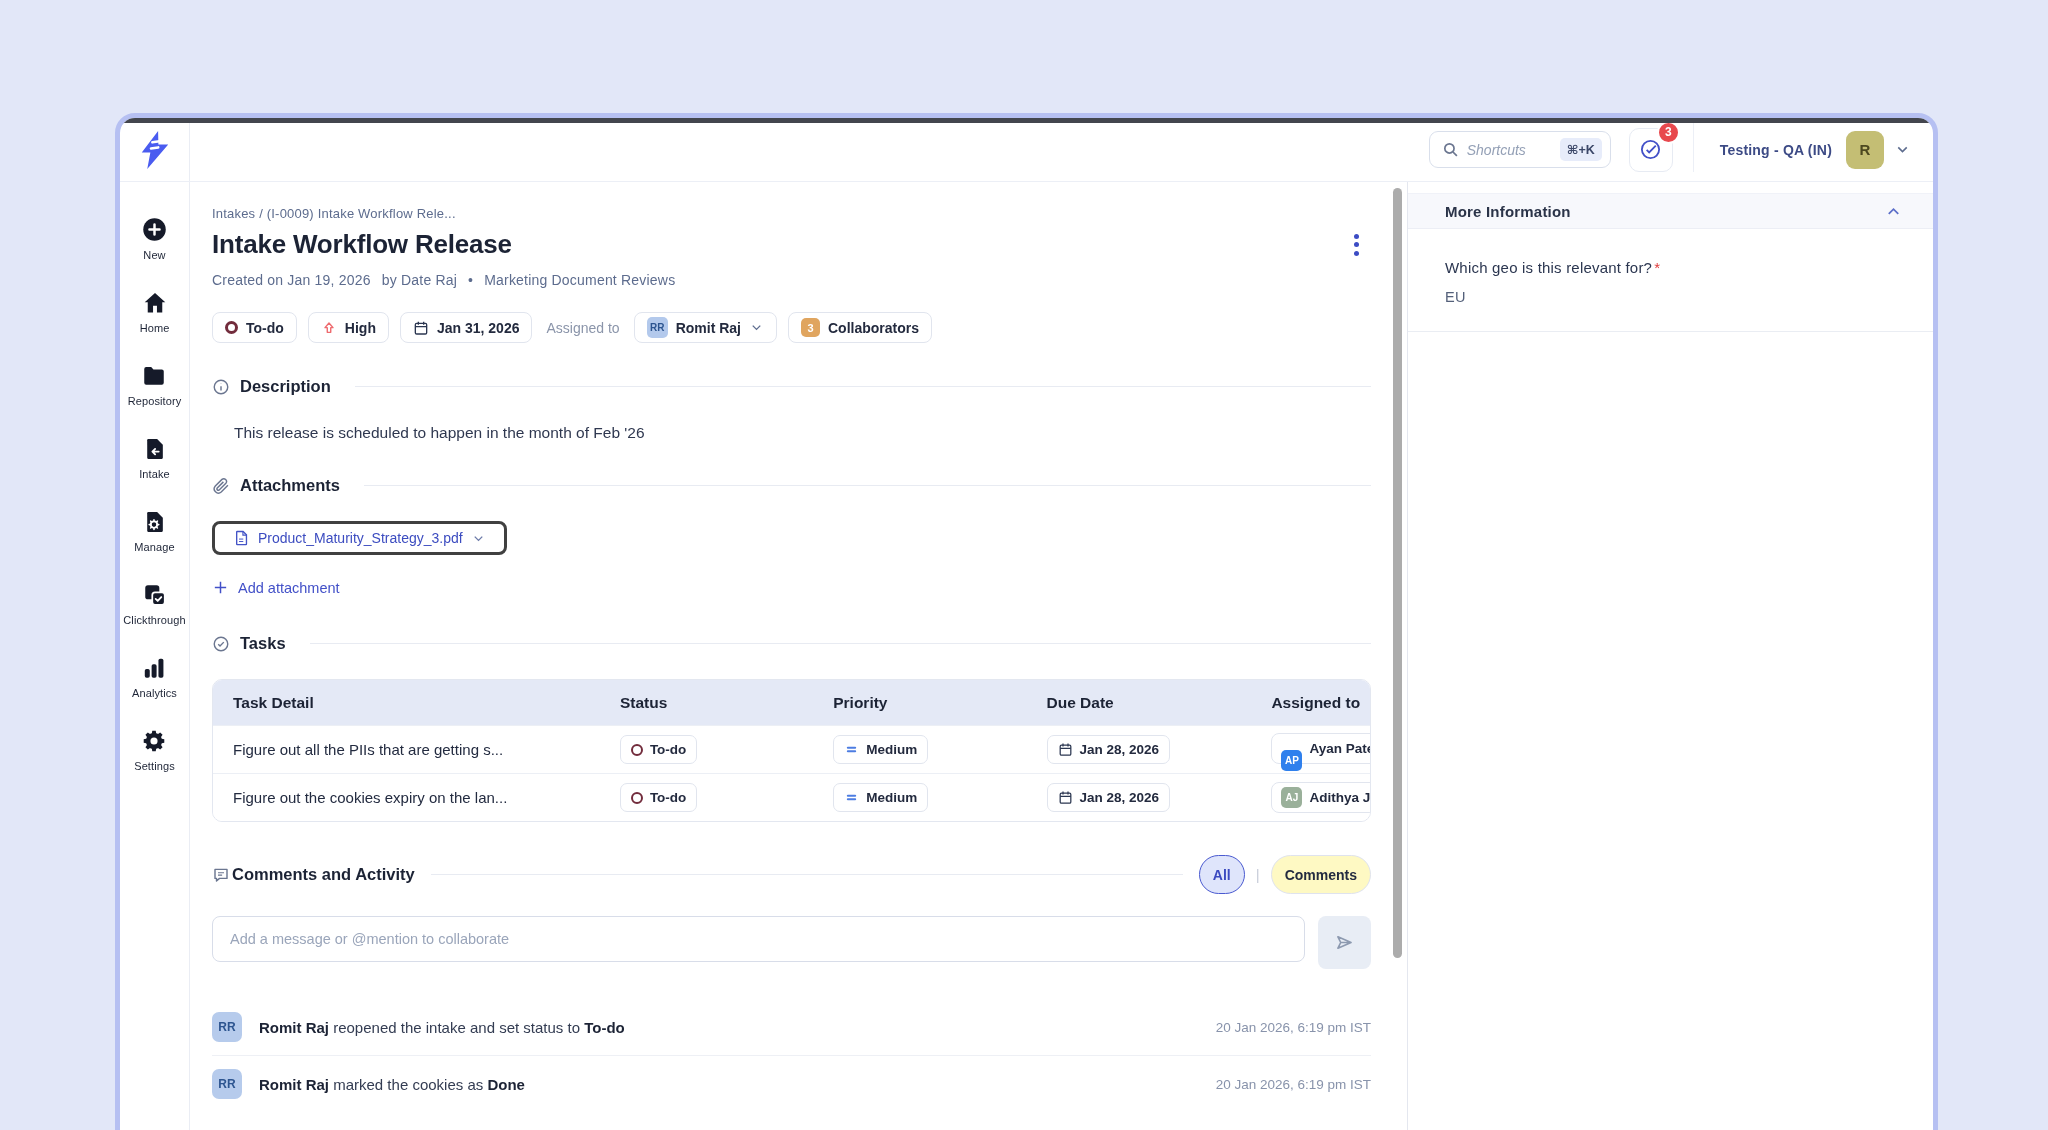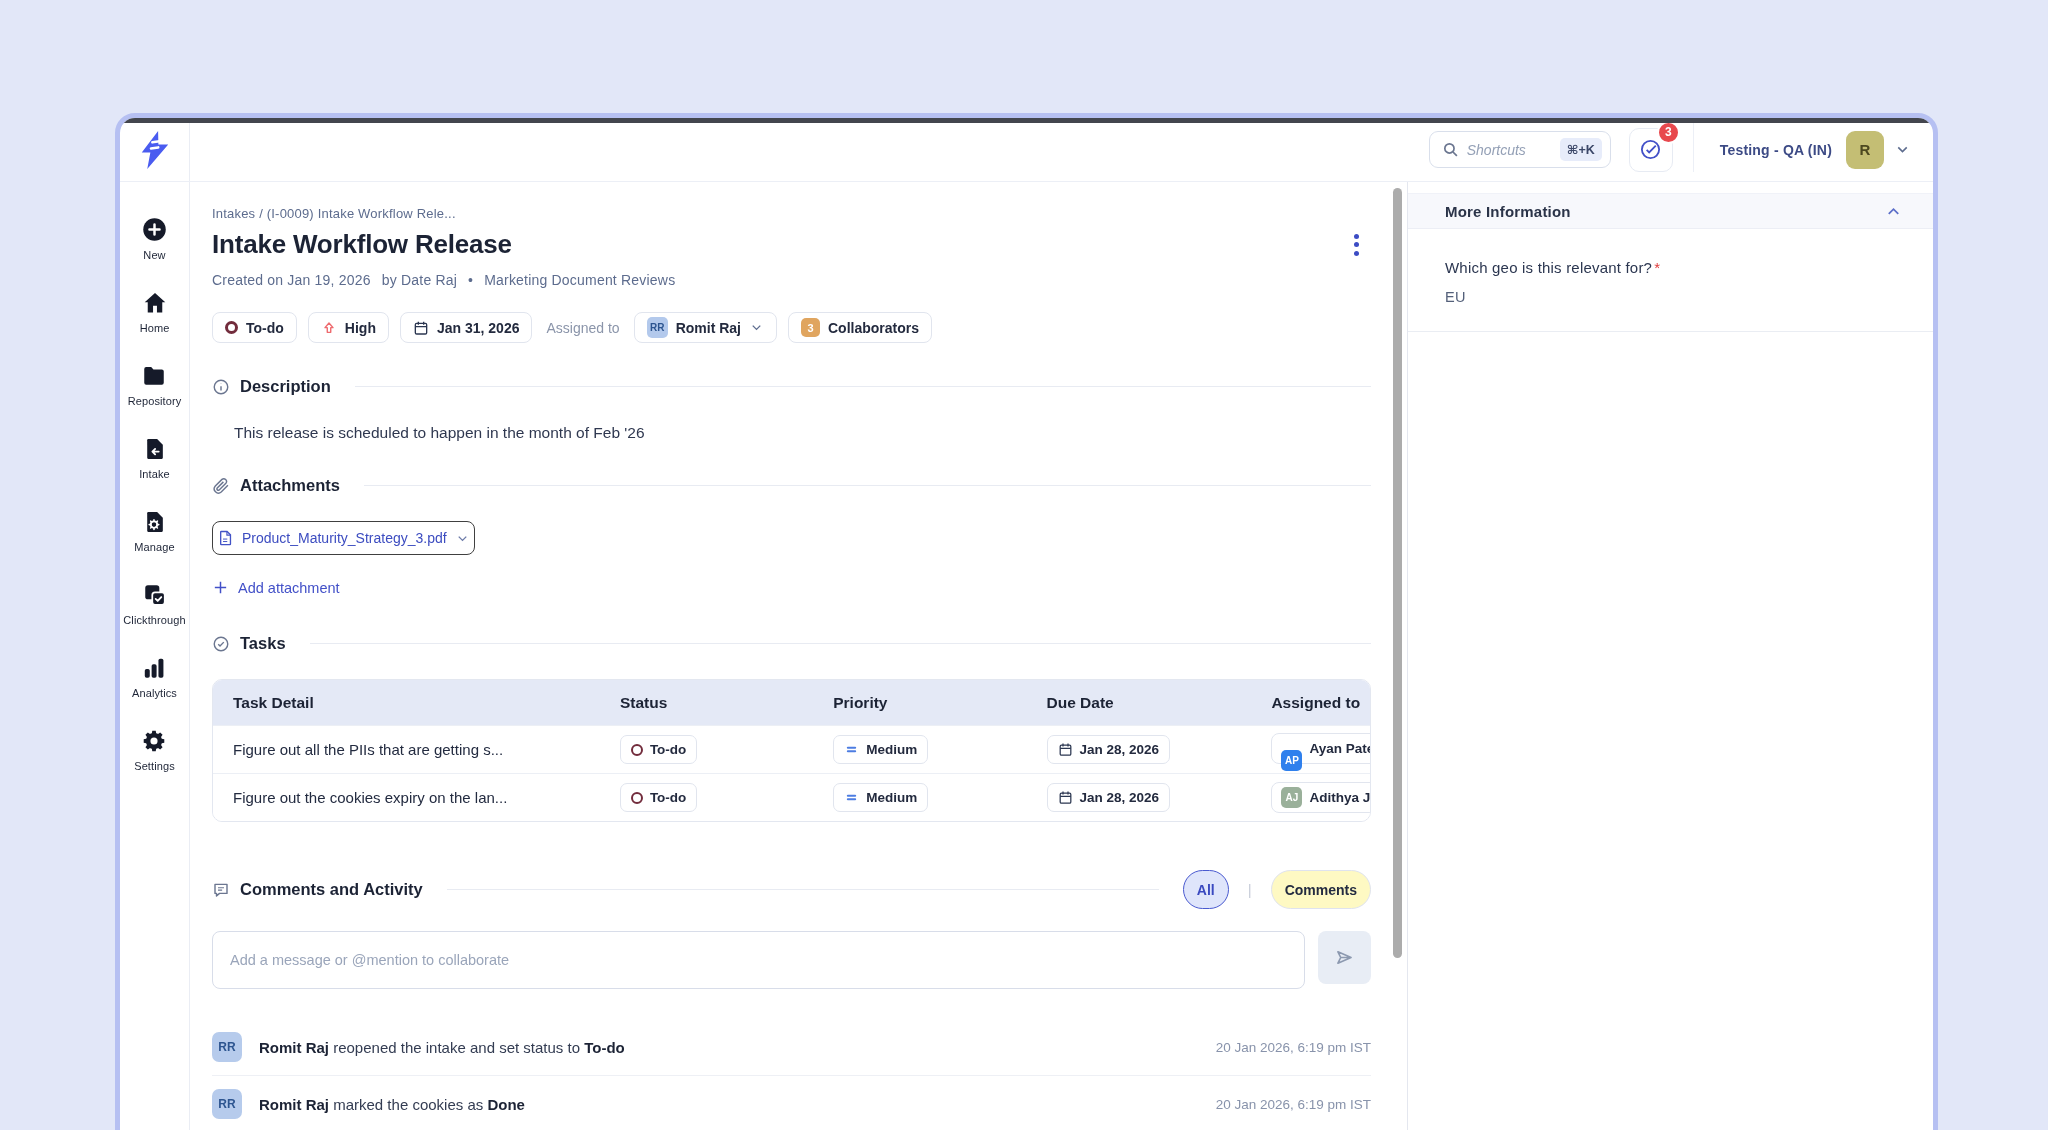--- a/index.html
+++ b/index.html
@@ -64,45 +64,45 @@
   .mini-av { width:21px; height:21px; border-radius:5px; background:#b3c9ec; color:#2d5590;
     font-size:10px; font-weight:700; display:flex; align-items:center; justify-content:center; }
   .num-badge { width:19px; height:19px; border-radius:5px; background:#e0a55f; color:#fff;
     font-size:11px; font-weight:700; display:flex; align-items:center; justify-content:center; }
   
   .section-head { margin-top:34px; display:flex; align-items:center; gap:10px; }
   .section-title { font-size:16.5px; font-weight:700; color:#1c2335; }
   .section-line { flex:1; height:1px; background:#e8ebf2; margin-left:14px; }
   .desc-text { margin:28px 0 4px 22px; font-size:15.5px; color:#2f3850; }
   .attach-chip { margin-top:26px; display:inline-flex; align-items:center; gap:8px; height:34px;
-    border:1px solid #404040; border-radius:8px; padding:0 4px; color:#3c4cc0; font-size:14px; cursor:pointer; }
+    border:3px solid #404040; border-radius:8px; padding:0 18px; color:#3c4cc0; font-size:14px; cursor:pointer; }
   .link-btn { margin-top:24px; display:inline-flex; align-items:center; gap:9px;
     color:#4250c8; font-size:14.5px; cursor:pointer; }
   
   .task-table { margin-top:26px; border:1px solid #e3e7f0; border-radius:10px; overflow:hidden; }
   .t-head, .t-row { display:grid; grid-template-columns:30.5% 15.5% 15.5% 16.5% 22%; align-items:center;gap:34px; }
   .t-head { background:#e4e9f6; height:45px; font-size:15.5px; font-weight:700; color:#1c2335; }
   .t-head > div { padding-left:20px; }
   .t-row { height:48px; border-top:1px solid #eceff5; font-size:15px; color:#232b40; background:#fff; cursor:pointer; }
   .t-row > div { padding-left:20px; }
   .cell-chip { display:inline-flex; align-items:center; gap:7px; height:29px; border:1px solid #e1e5ee;
     border-radius:7px; padding:0 10px; font-size:13.5px; font-weight:600; color:#232a3e; background:#fff; }
   .assignee-chip { display:inline-flex; align-items:center; gap:7px; height:31px; border:1px solid #e1e5ee;
     border-radius:8px; padding:0 9px; font-size:13.5px; font-weight:600; color:#232a3e; }
   .av-ap { background:#2f80ed; color:#fff;margin-top:24px; }
   .av-aj { background:#9ab09a; color:#fff; }
   
-  .comments-head { margin-top:48px; display:flex; align-items:center; gap:10px; }
+  .comments-head { margin-top:33px; display:flex; align-items:center; gap:2px; }
   .pill { height:39px; display:inline-flex; align-items:center; padding:0 13px; border-radius:999px;
     font-size:14px; font-weight:600; cursor:pointer; }
   .pill-all { background:#dfe5fb; border:1.5px solid #4a5ad0; color:#3a49c0; margin-left:14px; }
   .pill-sep { color:#c8cdd9; font-size:15px; margin:0 9px; }
   .pill-comments { background:#fef9c3; border:1px solid #dfe3ee; color:#232b40; }
   .msg-row { margin-top:22px; display:flex; gap:13px; }
-  .msg-input { flex:1; height:58px; border:1px solid #d8dde9; border-radius:8px; padding:0 17px;
+  .msg-input { flex:1; height:46px; border:1px solid #d8dde9; border-radius:8px; padding:0 17px;
     font-size:14.5px; color:#2f3850; font-family:inherit; outline:none; background:#fff; }
   .msg-input::placeholder { color:#9aa5ba; }
   .send-btn { width:53px; height:53px; background:#e8edf5; border-radius:8px; display:flex;
     align-items:center; justify-content:center; cursor:pointer; }
   .activity { margin-top:30px; }
   .act-row { display:flex; align-items:center; padding:13px 0; border-bottom:1px solid #eef0f5; }
   .act-row:last-child { border-bottom:none; }
   .act-avatar { flex:0 0 30px; width:30px; height:30px; border-radius:7px; background:#b6cbec; color:#2d5590;
     font-size:12px; font-weight:700; display:flex; align-items:center; justify-content:center; }
   .act-text { margin-left:17px; font-size:15px; color:#333c52; }

